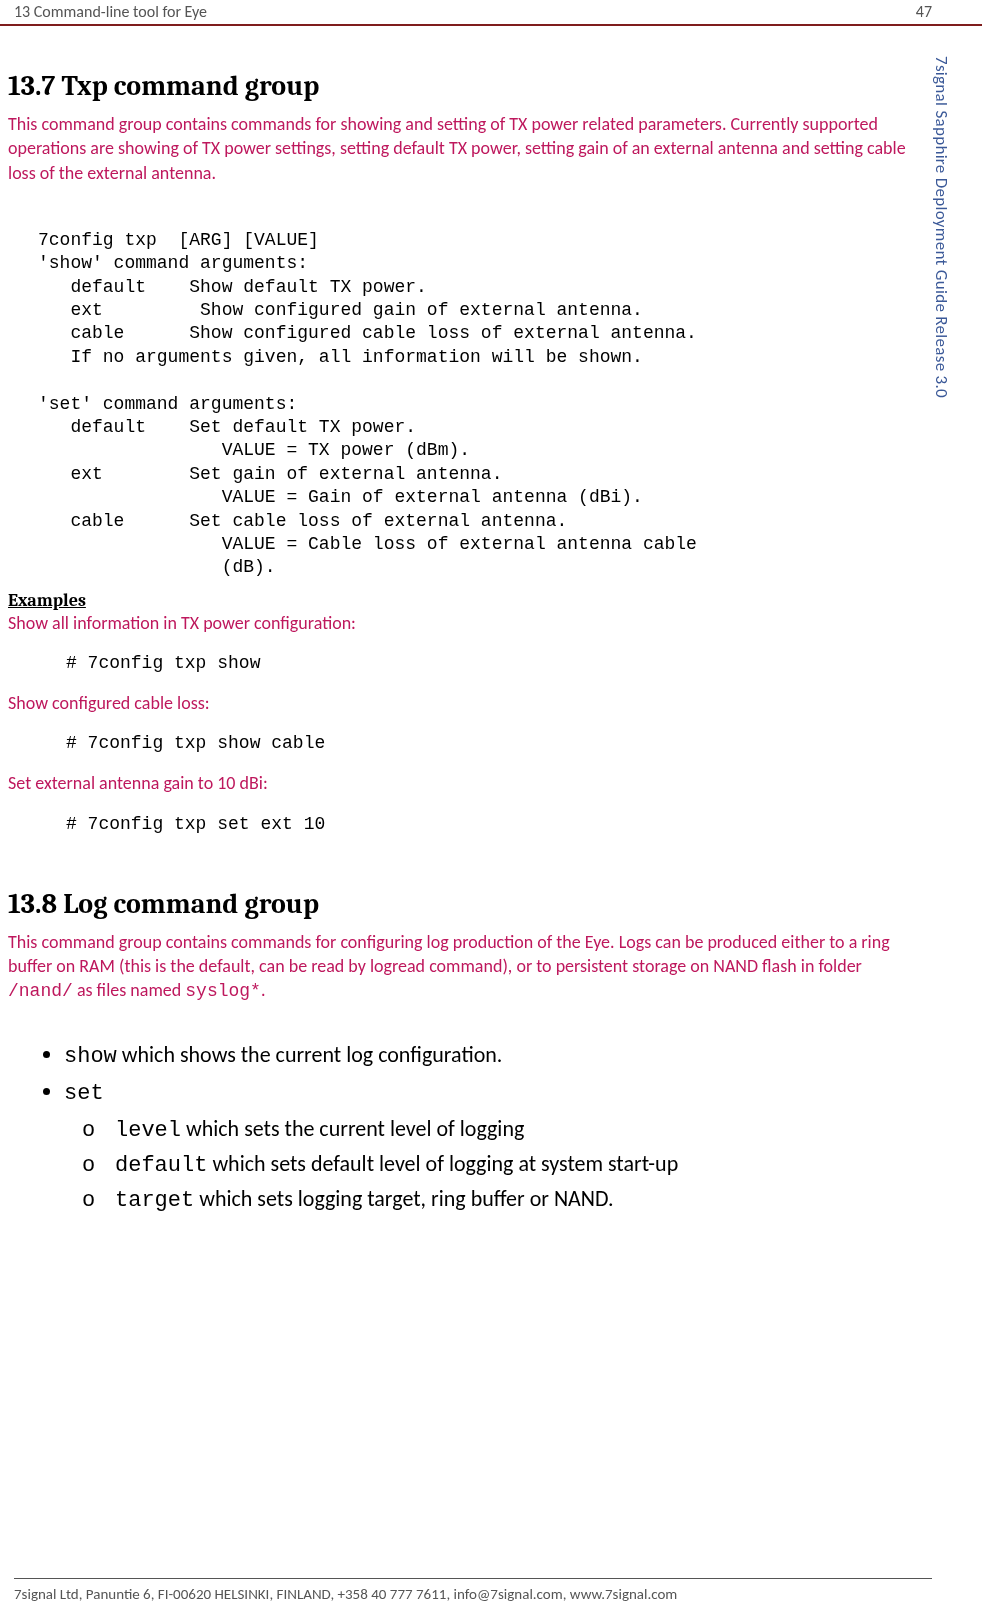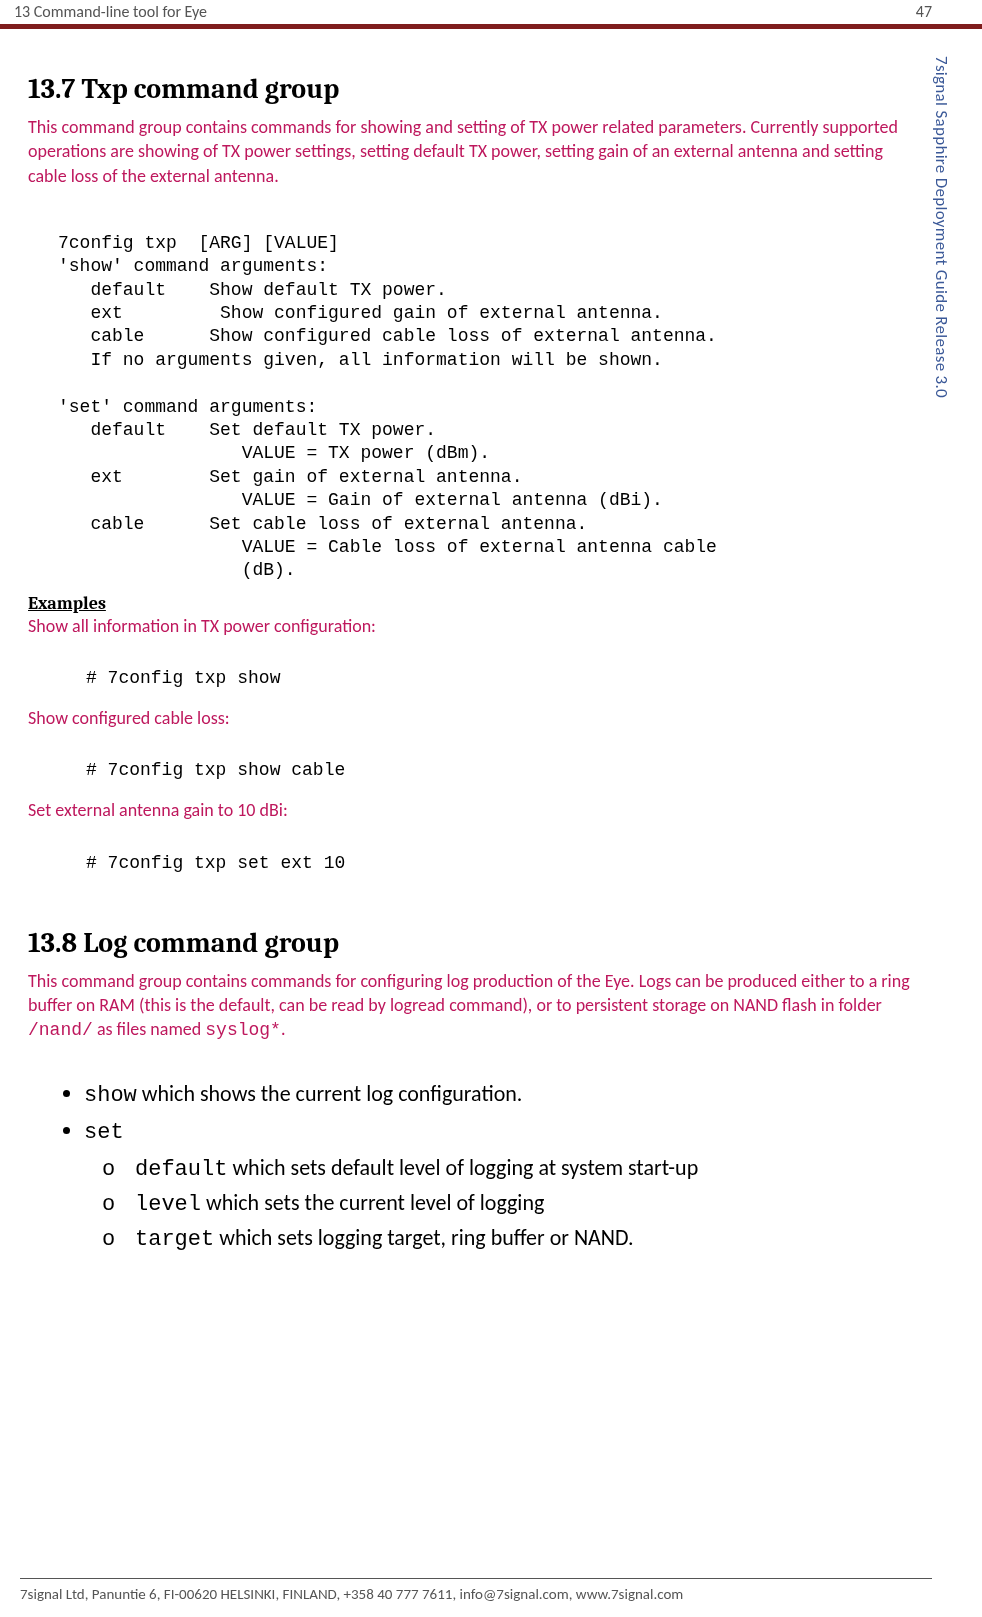--- a/index.html
+++ b/index.html
@@ -13,26 +13,26 @@
       width: 982px;
       height: 1617px;
       position: relative;
       padding: 0;
     }
     .header {
       display: flex;
       justify-content: space-between;
       align-items: flex-start;
       padding: 2px 50px 3px 14px;
-      border-bottom: 5px solid #7f1d1d;
+      border-bottom: 2px solid #7f1d1d;
       font-size: 16px;
       color: #555;
     }
     .content {
-      padding: 20px 62px 0 28px;
+      padding: 20px 62px 0 8px;
     }
     .side-label {
       position: absolute;
       right: 30px;
       top: 56px;
       writing-mode: vertical-rl;
       font-size: 17px;
       color: #3b5998;
       font-family: Calibri, Arial, sans-serif;
       letter-spacing: 0.3px;
@@ -62,21 +62,21 @@
     .examples-heading {
       font-family: Cambria, Georgia, serif;
       font-weight: bold;
       font-size: 18px;
       text-decoration: underline;
       margin-top: 8px;
     }
     .cmd-line {
       font-family: "Courier New", monospace;
       font-size: 18px;
-      margin: 30px 0 18px 58px;
+      margin: 18px 0 18px 58px;
     }
     .inline-mono {
       font-family: "Courier New", monospace;
       text-align: right;
     }
     .default-msg {
       font-family: "Courier New", monospace;
       font-size: 18px;
       color: #000;
       line-height: 1.3;
@@ -99,21 +99,21 @@
     ul.inner li::before {
       content: "o";
       font-family: "Courier New", monospace;
       display: inline-block;
       width: 28px;
       margin-left: -28px;
     }
     .footer {
       position: absolute;
       bottom: 14px;
-      left: 20px;
+      left: 14px;
       right: 50px;
       border-top: 1px solid #555;
       padding-top: 6px;
       font-size: 15px;
       color: #555;
     }
     .spacer-30 { height: 30px; }
     .spacer-12 { height: 12px; }
   </style>
 </head>
@@ -167,24 +167,24 @@
 
 
   <ul class="outer">
     <li>
       <span class="inline-mono">show</span><span> which shows the current log configuration.</span>
     </li>
     <li>
       <span class="inline-mono">set</span>
       <ul class="inner">
         <li>
-          <span class="inline-mono">default</span><span> which sets default level of logging at system start-up</span>
+          <span class="inline-mono">level</span><span> which sets the current level of logging</span>
         </li>
         <li>
-          <span class="inline-mono">level</span><span> which sets the current level of logging</span>
+          <span class="inline-mono">default</span><span> which sets default level of logging at system start-up</span>
         </li>
         <li>
           <span class="inline-mono">target</span><span> which sets logging target, ring buffer or NAND.</span>
         </li>
       </ul>
     </li>
   </ul>
 
 </div>
 

